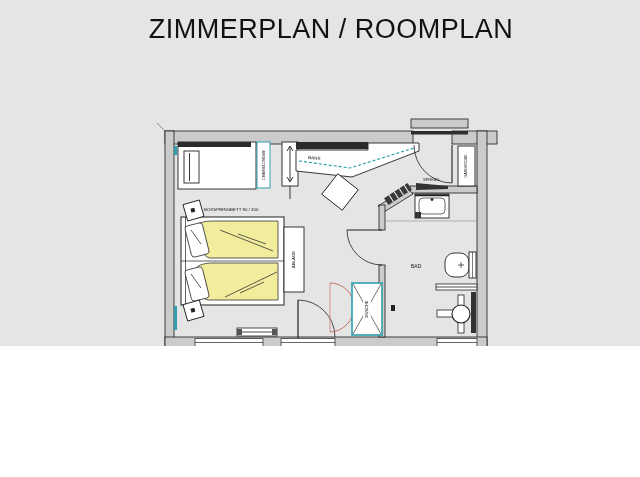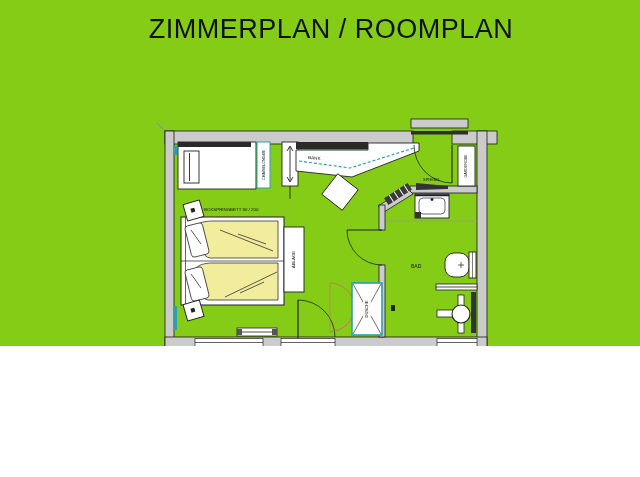--- a/index.html
+++ b/index.html
@@ -1,16 +1,16 @@
 <!DOCTYPE html>
 <html><head>
 <meta charset="utf-8">
 <style>
   html,body{margin:0;padding:0;background:#fff;}
-  .screen{position:relative;width:640px;height:346px;background:#84cc16;overflow:hidden;
+  .screen{position:relative;width:640px;height:346px;background:#e5e5e5;overflow:hidden;
           font-family:"Liberation Sans",sans-serif;}
   .title{position:absolute;top:14px;left:11px;width:640px;text-align:center;margin:0;
          font-size:27px;font-weight:400;letter-spacing:.5px;color:#111;
          font-family:"Liberation Sans",sans-serif;}
   svg.plan{position:absolute;left:0;top:0;}
   svg text{font-family:"Liberation Sans",sans-serif;fill:#111;}
   .wall{fill:#cbcbcb;stroke:#1a1a1a;stroke-width:.8;}
 </style>
 </head>
 <body>

